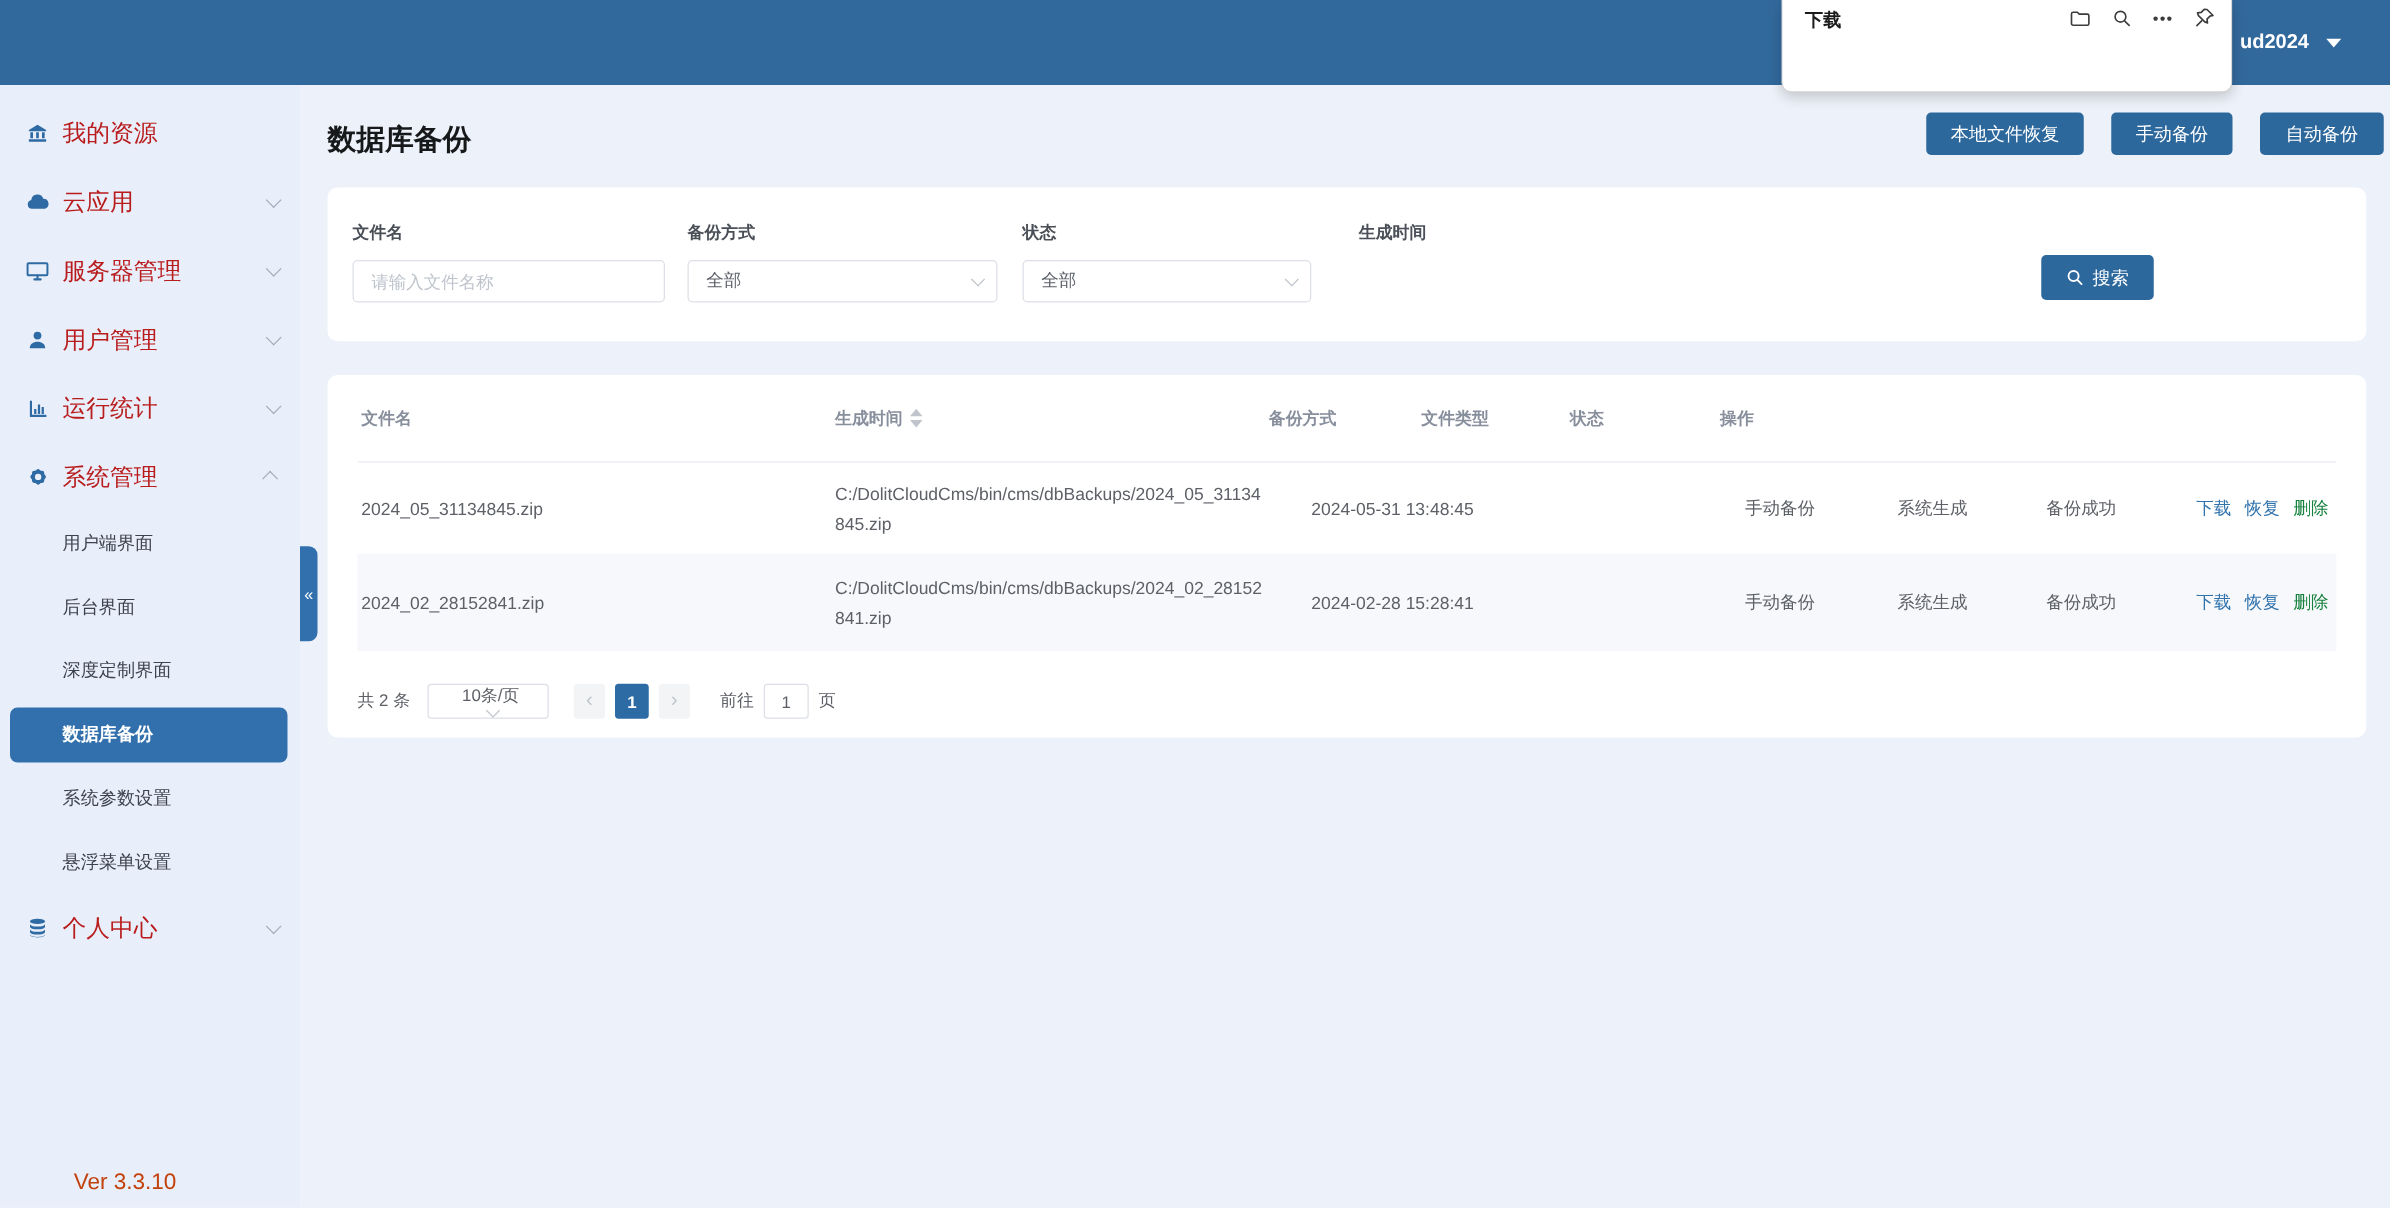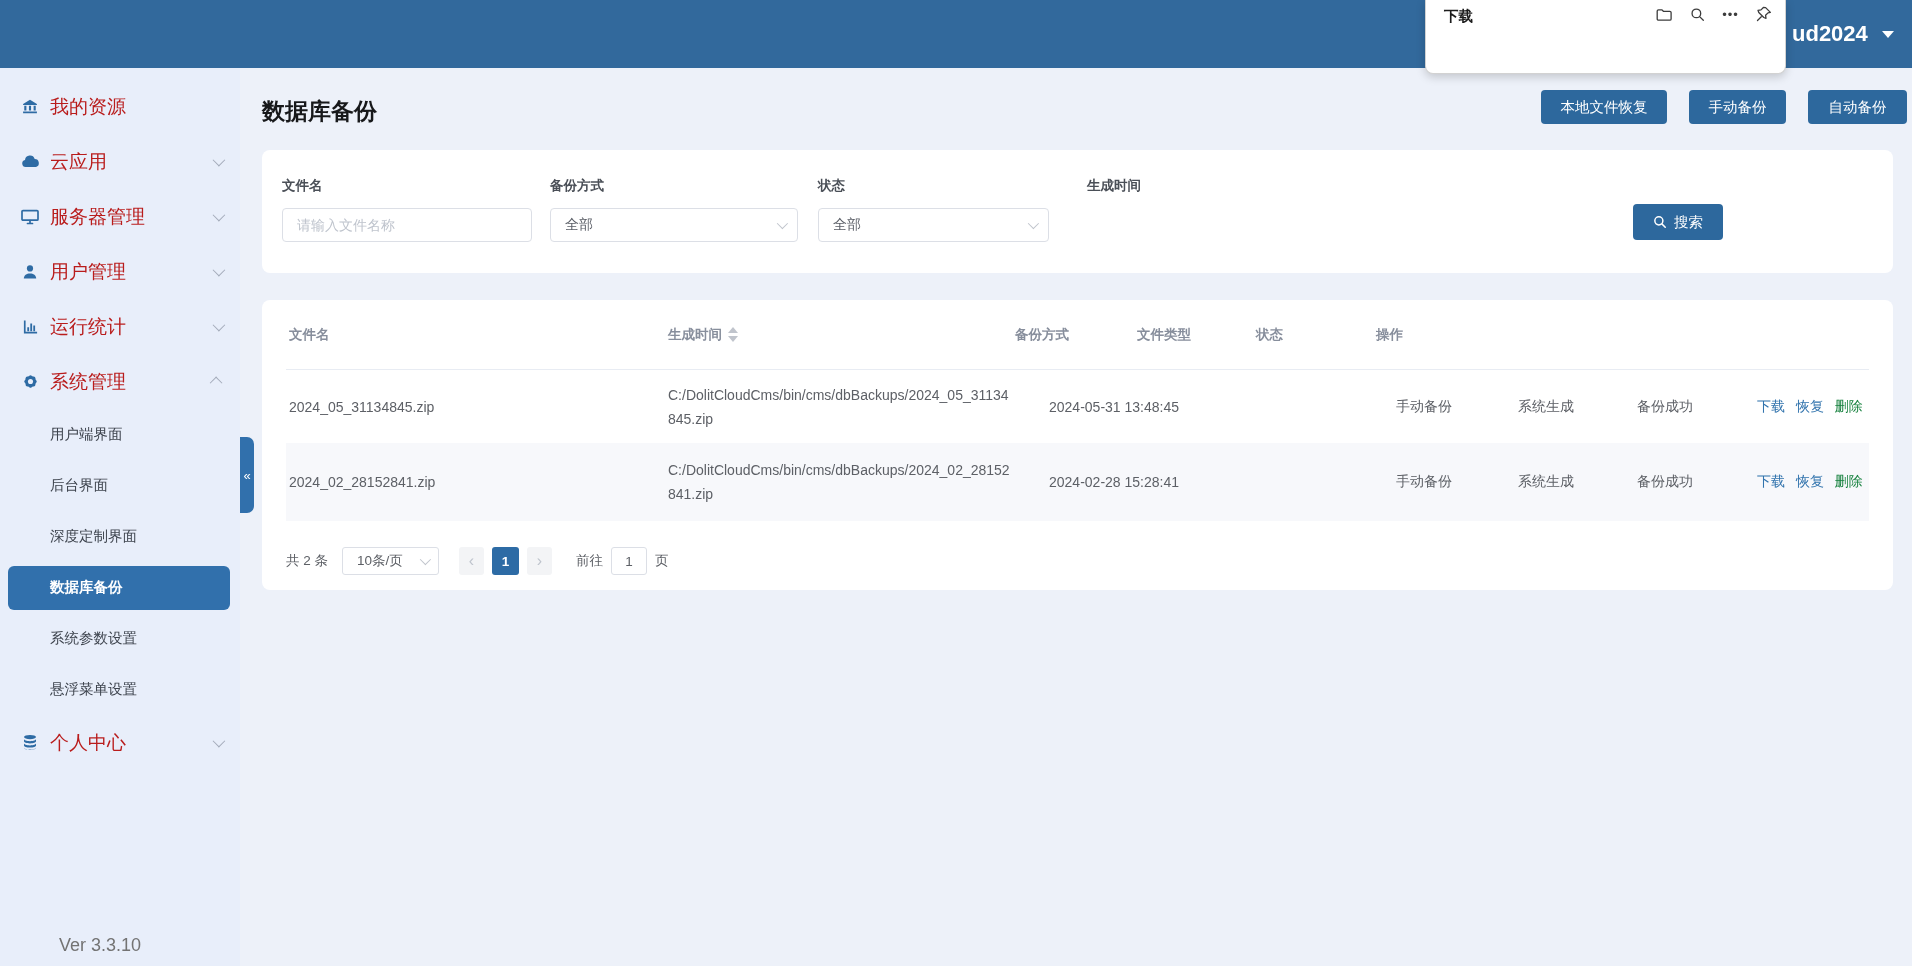--- a/index.html
+++ b/index.html
@@ -5,39 +5,39 @@
   * { box-sizing: border-box; margin: 0; padding: 0; }
   html,body { width:1912px; height:966px; }
   body { font-family: "Liberation Sans", "DejaVu Sans", sans-serif; background:#edf1f9; }
   #screen { position:relative; width:1912px; height:966px; overflow:hidden; background:#edf1f9; }
 
   
   .topbar { position:absolute; left:0; top:0; width:1912px; height:68px; background:#32699c; z-index:1; }
   .logo { position:absolute; left:27px; top:0; height:68px; display:flex; align-items:center;
           color:#fff; font-size:21px; font-weight:bold; letter-spacing:1px; }
   .account { position:absolute; left:1792px; top:0; height:68px; display:flex; align-items:center; gap:14px;
-             color:#fff; font-size:22px; font-weight:bold; z-index:2; cursor:pointer; }
+             color:#fff; font-size:16px; font-weight:bold; z-index:2; cursor:pointer; }
   .account .caret { width:0; height:0; border-left:6px solid transparent; border-right:6px solid transparent;
                     border-top:7px solid #fff; }
 
   
   .sidebar { position:absolute; left:0; top:68px; width:240px; height:898px; background:#e8eefa; z-index:1; }
   .side-item { position:relative; height:55px; display:flex; align-items:center; padding:0 18px 0 20px;
                color:#b91c1c; font-size:19px; cursor:pointer; }
   .side-item:first-child { margin-top:11px; }
   .s-icon { width:20px; height:18px; margin-right:10px; display:flex; align-items:center; justify-content:center; color:#2e6ba4; }
   .s-icon svg { display:block; }
   .chev { margin-left:auto; width:9px; height:9px; border-right:1.6px solid #a3abba; border-bottom:1.6px solid #a3abba;
           transform:rotate(45deg) translateY(-2px); }
   .chev.up { transform:rotate(-135deg) translateY(-2px); }
   .sub-item { height:51px; display:flex; align-items:center; padding-left:50px; color:#3d434d; font-size:14.5px; cursor:pointer; }
   .sub-item.active { padding:0; }
   .active-pill { margin-left:8px; width:222px; height:44px; border-radius:6px; background:#3170ac;
                  display:flex; align-items:center; padding-left:42px; color:#fff; font-weight:bold; font-size:14.5px; }
-  .version { position:absolute; left:0; bottom:10px; width:200px; text-align:center; color:#737373; font-size:18px; }
+  .version { position:absolute; left:0; bottom:10px; width:200px; text-align:center; color:#c2410c; font-size:18px; }
   .collapse-tab { position:absolute; left:240px; top:437px; width:14px; height:76px; background:#3170ac;
                   border-radius:0 7px 7px 0; color:#fff; font-size:13px; display:flex; align-items:center;
                   justify-content:center; cursor:pointer; z-index:2; }
 
   
   .page-title { position:absolute; left:262px; top:96px; font-size:23px; font-weight:bold; color:#17181a; }
   .head-actions { position:absolute; top:90px; left:1541px; display:flex; gap:22px; }
   .btn-blue { height:34px; background:#2d689d; color:#fff; font-size:14.5px; border:none; border-radius:4px;
               padding:0 16px; cursor:pointer; font-family:inherit; white-space:nowrap; }
   .btn-restore { width:126px; } .btn-manual { width:97px; } .btn-auto { width:99px; }
@@ -76,21 +76,21 @@
   .car-up { width:0; height:0; border-left:5px solid transparent; border-right:5px solid transparent; border-bottom:6px solid #c0c4cc; }
   .car-dn { width:0; height:0; border-left:5px solid transparent; border-right:5px solid transparent; border-top:6px solid #c0c4cc; }
   .ops a { text-decoration:none; cursor:pointer; }
   .op-link { color:#3173ad; margin-right:7px; }
   .op-danger { color:#15803d; }
 
   
   .pagination { display:flex; align-items:center; margin-top:26px; font-size:13.5px; color:#5d6066; }
   .pg-total { margin-right:14px; }
   .pg-size { width:97px; height:28px; border:1px solid #dcdfe6; border-radius:3px; display:flex; align-items:center;
-             justify-content:space-between; padding:0 10px 0 14px; color:#5d6066; cursor:pointer; }
+             justify-content:space-between; padding:0 10px 0 14px; color:#5d6066; cursor:pointer;flex-direction:column; }
   .pg-btn { width:25px; height:28px; background:#f3f4f6; border-radius:3px; display:flex; align-items:center;
             justify-content:center; color:#bfc4cd; font-size:16px; cursor:pointer; }
   .pg-prev { margin-left:20px; }
   .pg-cur { width:27px; height:28px; background:#2d6ba5; border-radius:3px; color:#fff; font-weight:bold;
             display:flex; align-items:center; justify-content:center; margin:0 8px; cursor:pointer; }
   .pg-next { margin-right:24px; }
   .pg-goto-label { margin-right:8px; }
   .pg-goto { width:36px; height:28px; border:1px solid #dcdfe6; border-radius:3px; text-align:center;
              font-size:13.5px; color:#5d6066; font-family:inherit; outline:none; margin-right:8px; }
 

